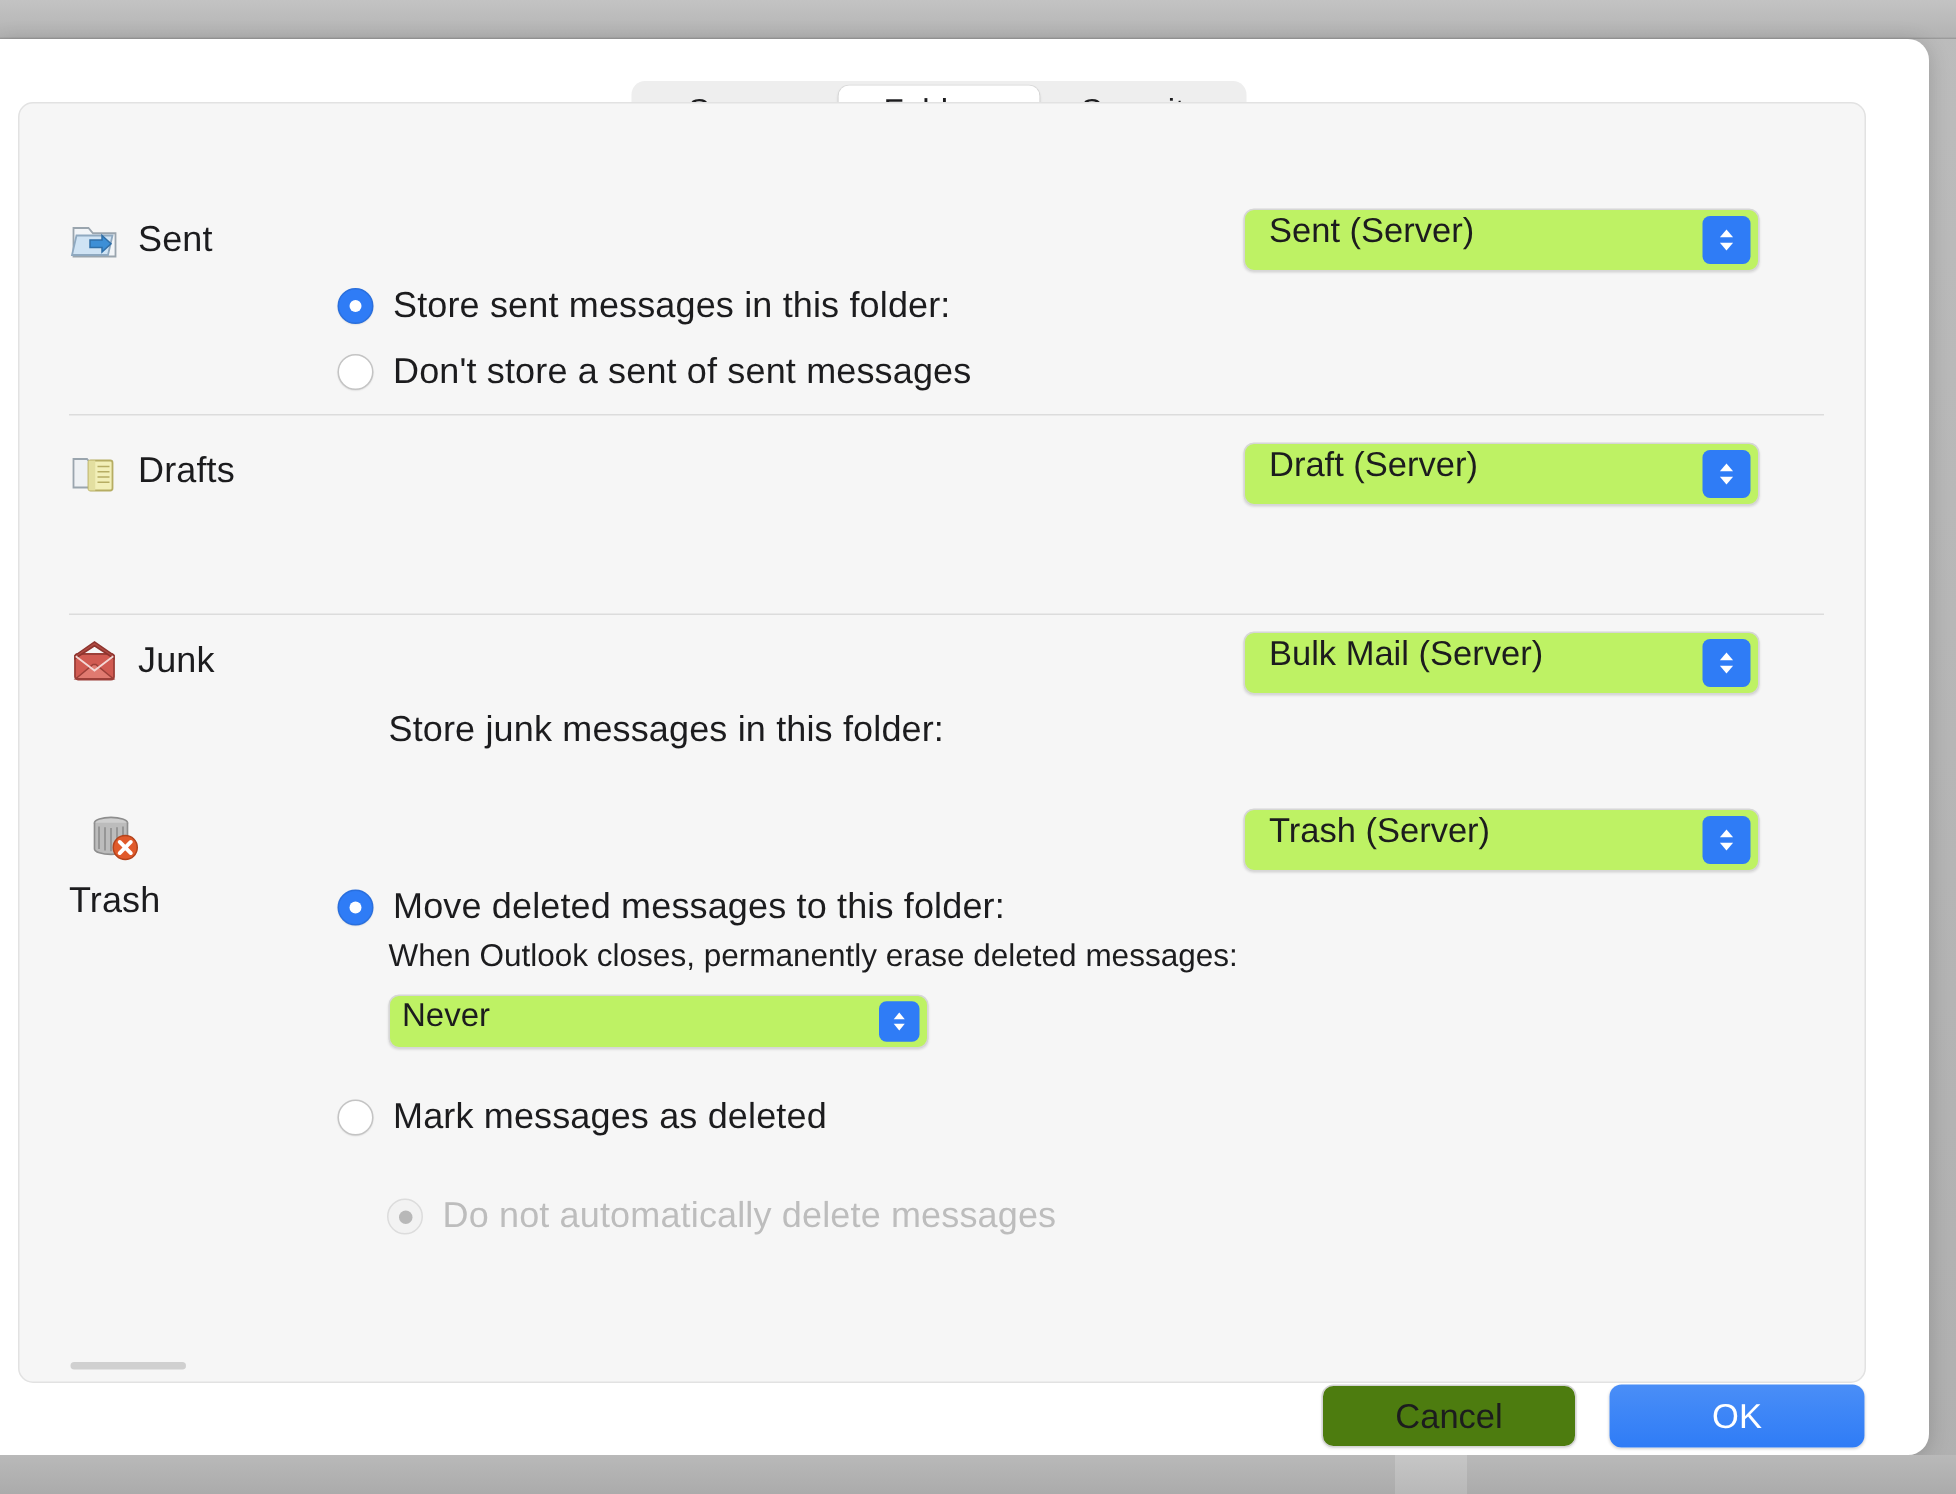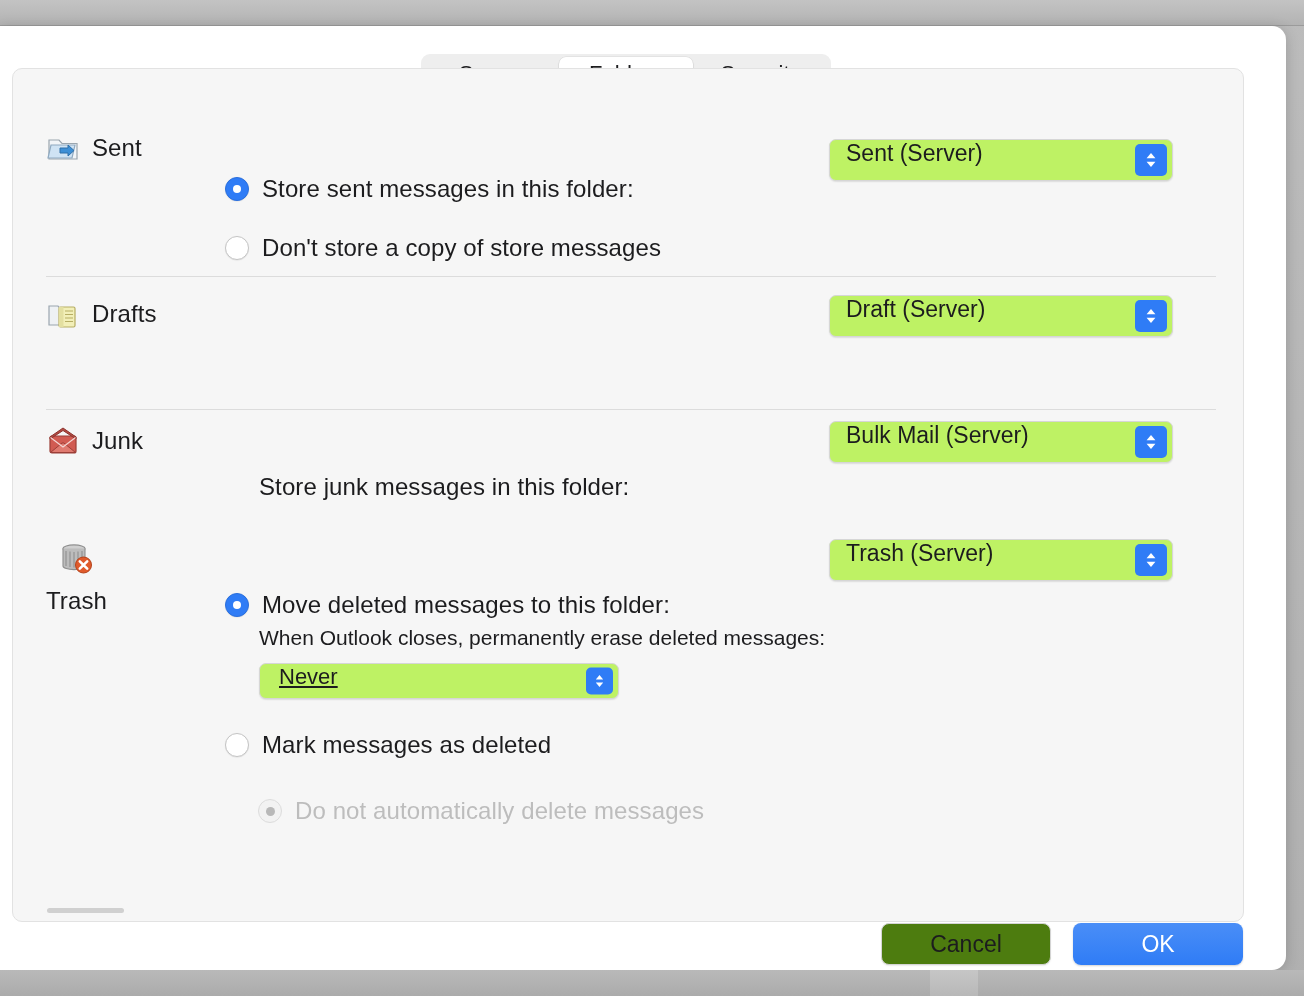--- a/index.html
+++ b/index.html
@@ -156,21 +156,21 @@
     transform: translateY(-50%);
     background: #2f7cf6;
     border-radius: 5px;
     display: flex;
     align-items: center;
     justify-content: center;
   }
   .popup.big { width: 344px; height: 42px; }
   .popup.big .pbtn { width: 32px; height: 32px; }
   .popup.small { width: 360px; height: 36px; }
-  .popup.small .pvalue { font-size: 22px; padding-left: 19px; text-decoration: underline; }
+  .popup.small .pvalue { font-size: 22px; padding-left: 8px; }
   .popup.small .pbtn { width: 27px; height: 27px; }
 
   
   .radio-row {
     position: absolute;
     display: flex;
     align-items: center;
     gap: 13px;
   }
   .radio {
@@ -275,49 +275,49 @@
   <div class="window">
 
     <div class="tabbar">
       <div class="tab">Server</div>
       <div class="tab selected">Folders</div>
       <div class="tab">Security</div>
     </div>
 
     <div class="panel">
 
-      <div class="folder-head" style="top:62px;">
+      <div class="folder-head" style="top:74px;">
         <span class="icon-box">
           <svg width="34" height="34" viewBox="0 0 34 34">
             <path d="M3 9 L13 9 L16 12.5 L31 12.5 L31 28 L3 28 Z" fill="#f2f5f8" stroke="#9aa5ae" stroke-width="1.2"></path>
             <path d="M5 14 L29 14 L26 27 L2 27 Z" fill="#cfe3f4" stroke="#8fa9c0" stroke-width="1.2"></path>
             <path d="M14 17 L22 17 L22 14 L28 19.5 L22 25 L22 22 L14 22 Z" fill="#3d8fd6" stroke="#2f6fa8" stroke-width="1"></path>
           </svg>
         </span>
         <span class="folder-name">Sent</span>
       </div>
 
       <div class="popup big" style="top:70px; left:816px;">
         <span class="pvalue">Sent (Server)</span>
         <span class="pbtn">
           <svg width="18" height="20" viewBox="0 0 18 20">
             <path d="M9 3 L13.4 8.2 L4.6 8.2 Z" fill="#ffffff"></path>
             <path d="M9 17 L4.6 11.8 L13.4 11.8 Z" fill="#ffffff"></path>
           </svg>
         </span>
       </div>
 
-      <div class="radio-row" style="top:106px; left:212px;">
+      <div class="radio-row" style="top:121px; left:212px;">
         <span class="radio on"></span>
         <span class="radio-label">Store sent messages in this folder:</span>
       </div>
 
       <div class="radio-row" style="top:165px; left:212px;">
         <span class="radio"></span>
-        <span class="radio-label">Don't store a copy of store messages</span>
+        <span class="radio-label">Don't store a sent of sent messages</span>
       </div>
 
       <div class="sep" style="top:207px;"></div>
 
       <div class="folder-head" style="top:228px;">
         <span class="icon-box">
           <svg width="34" height="34" viewBox="0 0 34 34">
             <path d="M3 9 L12 9 L15 12.5 L26 12.5 L26 28 L3 28 Z" fill="#eef1f4" stroke="#9aa5ae" stroke-width="1.2"></path>
             <rect x="13" y="10" width="16" height="20" rx="1.5" fill="#f2efb8" stroke="#b6ad63" stroke-width="1.2"></rect>
             <rect x="13" y="10" width="4.5" height="20" fill="#e3dfa0" stroke="none"></rect>

